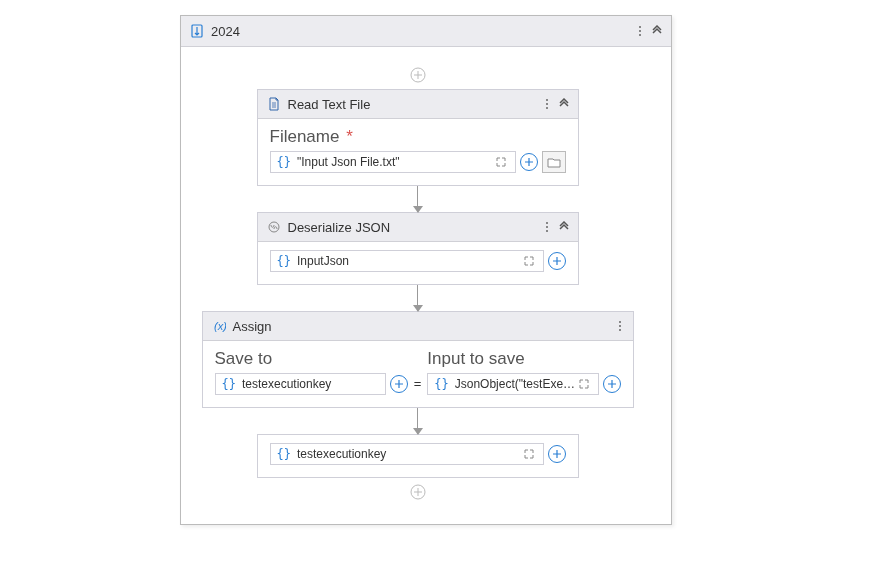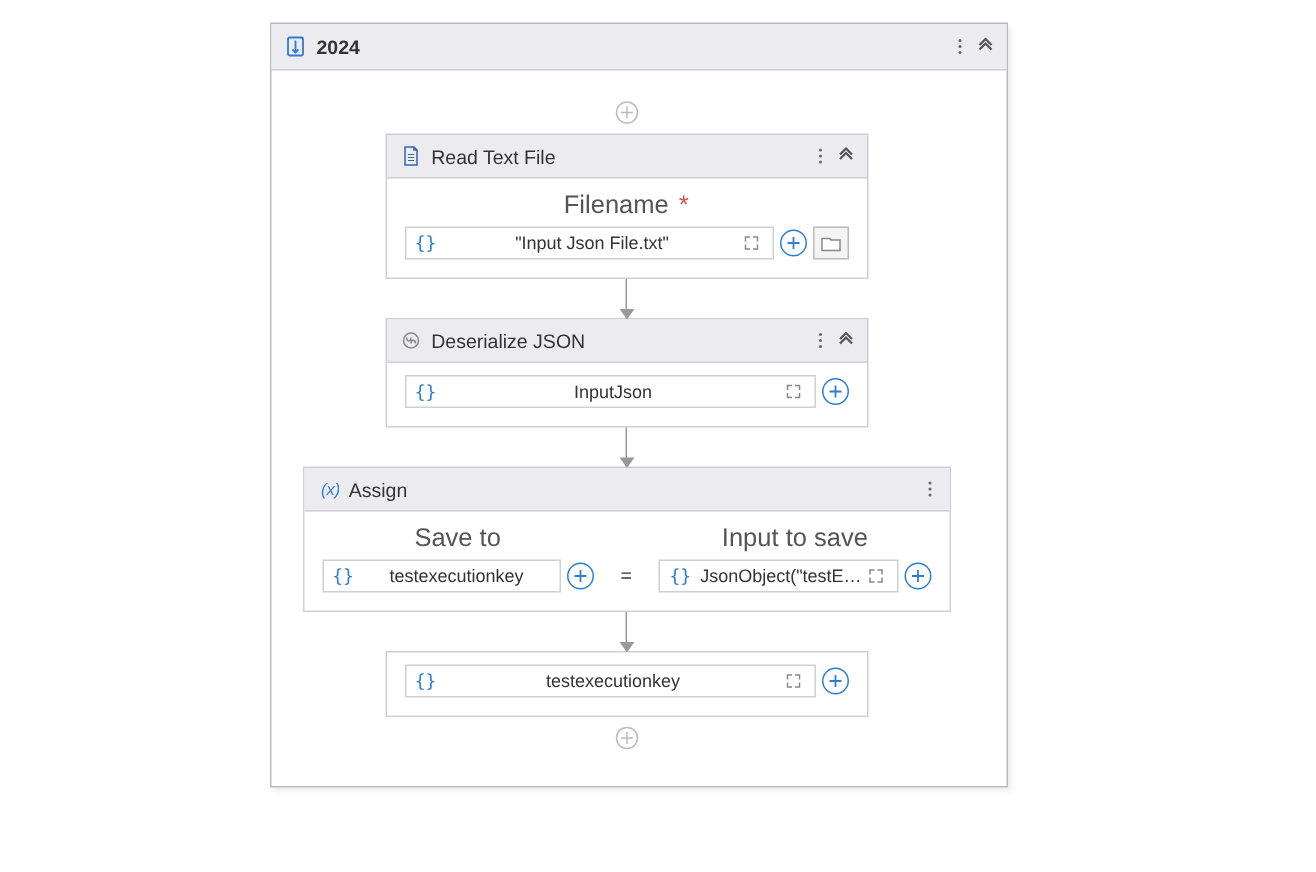--- a/index.html
+++ b/index.html
@@ -23,21 +23,21 @@
 }
 .header-bar {
   background: #ececf0;
   border-bottom: 1px solid #d0d0d6;
   padding: 4px 8px;
   display: flex;
   align-items: center;
   height: 22px;
 }
 .header-bar .title {
-  font-weight: 700;
+  font-weight: 400;
   font-size: 13px;
   margin-left: 6px;
 }
 .header-actions {
   margin-left: auto;
   display: flex;
   gap: 6px;
   align-items: center;
 }
 .more-dots {
@@ -54,21 +54,20 @@
 }
 .chevron-up {
   cursor: pointer;
   display: inline-flex;
   align-items: center;
 }
 .chevron-up svg { display: block; }
 .flow-body {
   padding: 14px 27px 18px 10px;
   position: relative;
-  text-align: center;
 }
 .add-circle {
   width: 16px; height: 16px;
   margin: 6px auto;
   display: flex;
   align-items: center;
   justify-content: center;
   cursor: pointer;
 }
 .add-circle svg { display:block; }
@@ -166,21 +165,21 @@
   width: 22px; height: 20px;
   border: 1px solid #bbb;
   background: #f4f4f4;
   display:flex; align-items:center; justify-content:center;
   cursor:pointer;
   flex-shrink:0;
 }
 .assign-row {
   display:flex;
   align-items:flex-end;
-  gap: 18px;
+  gap: 6px;
 }
 .assign-col {
   flex: 1;
   min-width: 0;
 }
 .eq-sign {
   padding-bottom: 4px;
   font-size: 13px;
 }
 .icon-box {

